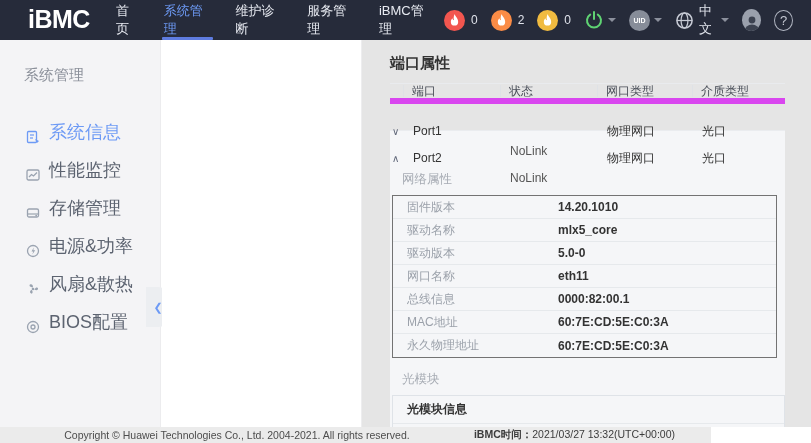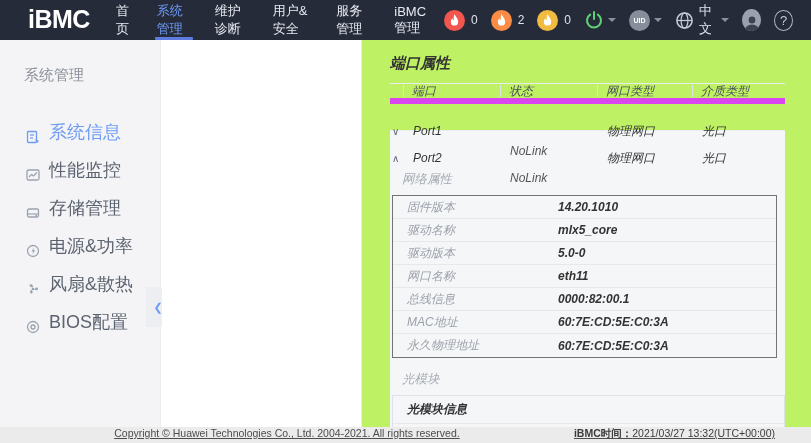--- a/index.html
+++ b/index.html
@@ -49,21 +49,21 @@
   .side-item .sicon { width:14px; height:14px; color:#9aa3b0; flex:0 0 14px; }
   .side-item.active { color:#6d9af5; }
   .side-item.active .sicon { color:#6d9af5; }
   .collapse-tab { position:absolute; left:146px; top:247px; width:24px; height:40px;
                   background:#eceef1; border-radius:0 12px 12px 0; cursor:pointer;
                   display:flex; align-items:center; justify-content:center;
                   color:#6d9af5; font-size:11px; }
 
   
   .main { position:absolute; top:40px; left:162px; width:649px; height:387px;
-          background:#bef264; display:flex;font-style:italic; }
+          background:#e5e5e5; display:flex; }
   .left-col { width:200px; height:100%; border-right:1px solid #ededef; background:#fff; }
   .right-col { flex:1; padding:14px 26px 0 28px; overflow:hidden; }
 
   .content-title { font-size:15px; font-weight:bold; color:#333; margin-bottom:10px; }
 
   .ports-table { border-top:1px solid #e9ebee; }
   .pt-header { display:grid; grid-template-columns:13px 97px 97px 95px 1fr;
                height:20px; align-items:center; border-bottom:6px solid #d946ef; }
   .pt-header .hcell { font-size:12px; color:#4a4f59; padding-left:8px;
                       border-left:1px solid #dfe2e6; line-height:12px; }
@@ -84,41 +84,40 @@
   .prop-row .plabel { color:#9ba1aa; padding-left:14px; }
   .prop-row .pvalue { color:#333; font-weight:bold; }
 
   .opt-table { margin:0 0 0 2px; border:1px solid #dfe3e8; }
   .opt-header { font-size:12px; color:#333; font-weight:bold; padding:5px 14px;
                 border-bottom:1px solid #e6e9ec; }
   .opt-row { display:grid; grid-template-columns:90px 115px 95px 1fr; height:23px;
              align-items:center; font-size:12px; padding:0 14px; }
 
   
-  .footer { position:absolute; left:0; bottom:0; width:811px; height:16px;
-            background:#ebebeb; display:flex; font-size:10.5px;
-            color:#4d4d4d;text-decoration:underline; }
+  .footer { position:absolute; left:0; bottom:0; width:711px; height:16px;
+            background:#ebebeb; display:flex; align-items:center; font-size:10.5px;
+            color:#4d4d4d; }
   .footer .copy { flex:1; text-align:center; }
   .footer .time { padding-right:36px; white-space:nowrap; color:#3c3c3c; }
   .footer .time b { font-weight:bold; }
 
   svg { display:block; }
 </style>
 </head>
 <body>
 
 <div class="screen">
 
   <div class="navbar">
     <div class="logo">iBMC</div>
     <div class="nav-items">
       <div class="nav-item">首页</div>
       <div class="nav-item active">系统管理</div>
       <div class="nav-item">维护诊断</div>
-      <div class="nav-item">用户&amp;安全</div>
       <div class="nav-item">服务管理</div>
       <div class="nav-item">iBMC管理</div>
     </div>
     <div class="nav-right">
       <div class="alarm alarm-critical">
         <span class="alarm-circle">
           <svg width="11" height="13" viewBox="0 0 12 14">
               <path d="M6 0C7 3 10 4.5 10 8.5A4 4 0 0 1 2 8.5C2 6.5 3 5.5 3.6 4.6 3.9 6 4.8 6.6 5.5 6.6 4.5 4.5 5.5 2 6 0Z" fill="#fff"></path>
             </svg>
         </span>

